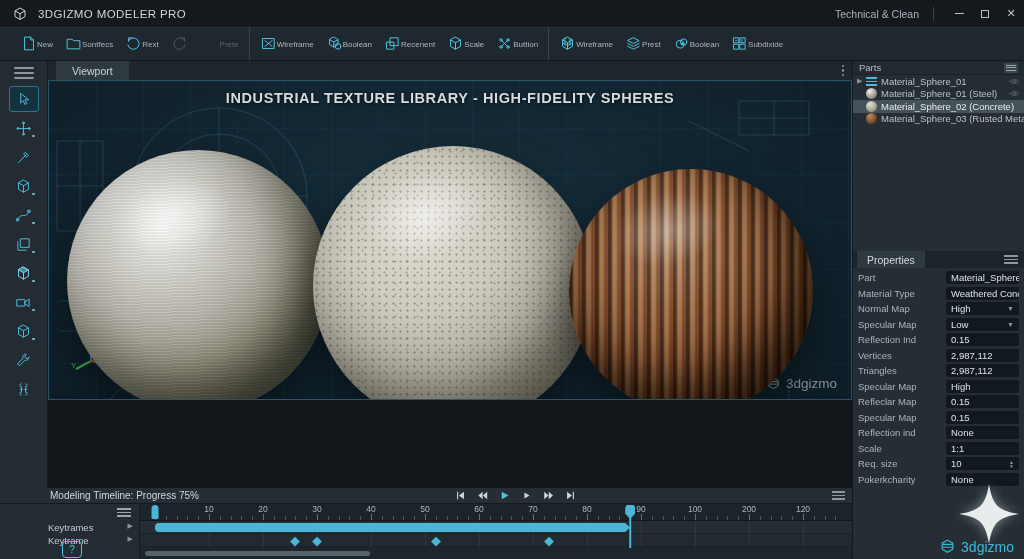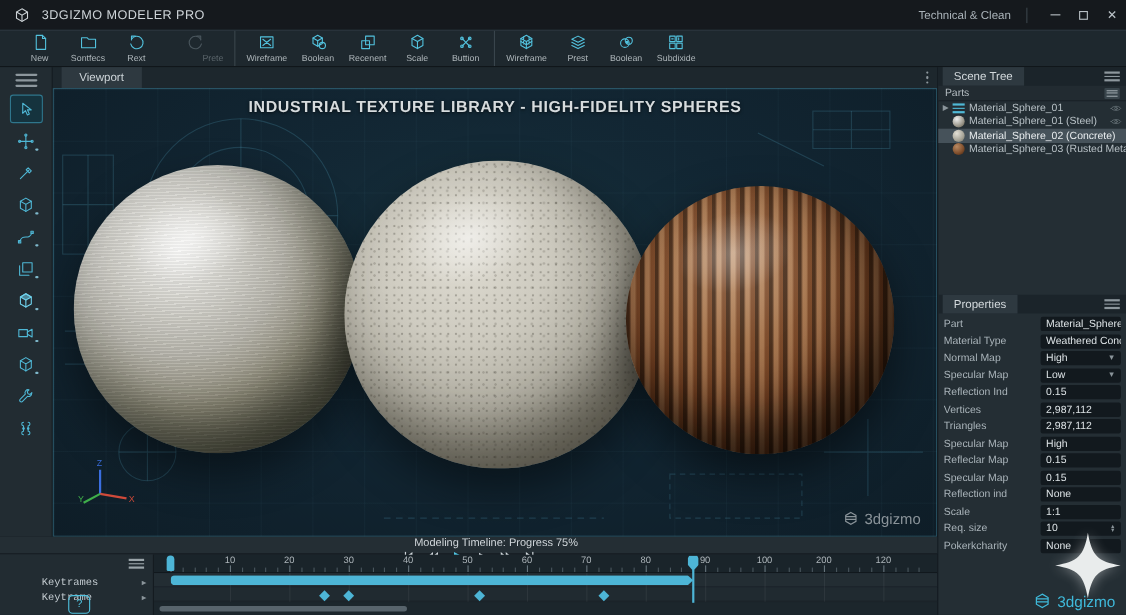--- a/index.html
+++ b/index.html
@@ -19,21 +19,21 @@
     color:#b9c1c6; font-size:11px; cursor:default; }
   .win-btn .min-glyph { width:9px; height:1.5px; background:#b9c1c6; }
   .win-btn .max-glyph { width:8px; height:8px; border:1.3px solid #b9c1c6; }
 
   
   #toolbar { position:absolute; left:0; top:27px; width:1024px; height:34px;
     background:#1e282e; border-top:1px solid #2c363d; border-bottom:1px solid #10161a;
     display:flex; align-items:stretch; padding-left:10px; }
   .tb-group { display:flex; align-items:stretch; border-right:1px solid #39454c; padding:0 4px; }
   .tb-group:last-child { border-right:none; }
-  .tb-btn { display:flex; flex-direction:column; align-items:center; justify-content:center;
+  .tb-btn { display:flex; align-items:center; justify-content:center;
     min-width:44px; padding:1px 5px 2px; color:#52c2de; border:1px solid transparent; border-radius:2px; }
   .tb-btn .tb-label { font-size:8px; color:#aeb6ba; margin-top:1px; white-space:nowrap; }
   .tb-btn.disabled { color:#4a565d; }
   .tb-btn.disabled .tb-label { color:#5a646a;margin-left:32px; }
   .tb-btn.active { background:rgba(79,195,224,.12); border-color:#3f8fa6; }
   .tb-btn svg { width:17px; height:17px; }
 
   
   #left-rail { position:absolute; left:0; top:61px; width:48px; height:427px;
     background:#222c32; border-right:1px solid #141b20; }
@@ -48,21 +48,21 @@
     background:#7fb9cc; border-radius:50%; }
 
   
   #viewport-tabbar { position:absolute; left:48px; top:61px; width:804px; height:19px;
     background:#1d272d; display:flex; align-items:center; }
   #viewport-tab { height:19px; padding:0 16px; background:#2e3940; color:#ccd3d7;
     font-size:10.5px; display:flex; align-items:center; margin-left:8px; }
   #viewport-kebab { margin-left:auto; margin-right:8px; display:flex; flex-direction:column; gap:2px; }
   #viewport-kebab i { width:2.5px; height:2.5px; background:#8d979d; border-radius:50%; }
 
-  #viewport { position:absolute; left:48px; top:80px; width:804px; height:408px;
+  #viewport { position:absolute; left:48px; top:80px; width:804px; height:320px;
     background:
       linear-gradient(rgba(120,190,215,.04) 1px, transparent 1px),
       linear-gradient(90deg, rgba(120,190,215,.04) 1px, transparent 1px),
       radial-gradient(ellipse at 50% 40%, #16303c 0%, #122633 45%, #0e1d27 100%);
     background-size:47px 47px, 47px 47px, 100% 100%;
     border:1px solid rgba(90,180,210,.35); overflow:hidden; }
   #blueprint { position:absolute; inset:0; pointer-events:none; }
   #viewport-title { position:absolute; left:0; right:0; top:9px; text-align:center;
     font-size:14.5px; font-weight:bold; letter-spacing:.6px; color:#d6dbdd;
     text-shadow:0 1px 3px rgba(0,0,0,.7); }
@@ -135,36 +135,36 @@
     line-height:4px; color:#8a949a; }
   #panel-bottom { margin-top:auto; position:relative; height:43px; flex:none; }
   #sparkle { position:absolute; right:4px; bottom:14px; width:62px; height:62px;
     filter:drop-shadow(0 0 6px rgba(255,255,255,.45)); }
   #panel-logo { position:absolute; right:10px; bottom:4px; display:flex; align-items:center; gap:5px;
     color:#3fb9da; font-size:14px; }
 
   
   #timeline { position:absolute; left:0; top:488px; width:852px; height:71px; background:#1c262c; }
   #tl-header { height:16px; display:flex; align-items:center; background:#242e34;
-    border-bottom:1px solid #141b20;flex-direction:column; }
+    border-bottom:1px solid #141b20; }
   #tl-title { margin-left:50px; font-size:10px; color:#d0d6da; }
   #tl-header .spacer { flex:1; }
   #transport { display:flex; align-items:center; gap:8px; }
   .tr-btn { width:14px; height:12px; display:flex; align-items:center; justify-content:center; color:#cfd6da; }
   .tr-btn svg { width:11px; height:11px; }
   .tr-btn.active { color:#4fc3e0; }
   #tl-menu { margin-right:7px; width:13px; display:flex; flex-direction:column; gap:2px; }
   #tl-menu i { height:1.5px; background:#8d979d; display:block; }
   #tl-body { position:relative; height:55px; }
   #tl-left { position:absolute; left:0; top:0; width:140px; height:55px; background:#222c32;
     border-right:1px solid #141b20; }
   #tl-left-menu { position:absolute; right:8px; top:4px; width:14px; display:flex; flex-direction:column; gap:2px; }
   #tl-left-menu i { height:1.5px; background:#9aa4a9; display:block; }
-  .tl-track-label { position:absolute; left:38px; right:6px; height:13px; display:flex; align-items:flex-end;
-    font-size:9.5px; color:#c3cbd0;font-family:Liberation Mono, monospace; }
+  .tl-track-label { position:absolute; left:48px; right:6px; height:13px; display:flex; align-items:flex-start;
+    font-size:9.5px; color:#c3cbd0; }
   .tl-track-label .arrow { margin-left:auto; font-size:7px; color:#8a949a; }
   #help-btn { position:absolute; left:62px; top:37px; width:20px; height:17px; border:1.4px solid #4fc3e0;
     border-radius:4px; color:#4fc3e0; font-size:10px; display:flex; align-items:center; justify-content:center; }
   #tl-area { position:absolute; left:140px; right:0; top:0; bottom:0; overflow:hidden; }
   #tl-ruler { position:absolute; left:0; right:0; top:0; height:17px; background:#1a242a;
     border-bottom:1px solid #11181d; }
   .ruler-num { position:absolute; top:0px; transform:translateX(-50%); font-size:8.5px; color:#aeb6bb; }
   .tick { position:absolute; bottom:0; width:1px; background:#4a565e; height:4px; }
   .tick.major { height:6px; background:#66747c; }
   .tl-row { position:absolute; left:0; right:0; height:13px; }
@@ -472,28 +472,20 @@
   <div id="viewport-watermark">
     <svg width="15" height="15" viewBox="0 0 24 24" fill="none" stroke="#8a9399" stroke-width="1.6">
       <path d="M12 3l7.5 4.3v8.6L12 20.2 4.5 15.9V7.3z"></path>
         <path d="M4.5 9h15M4.5 13h15"></path>
     </svg>
     <span>3dgizmo</span>
   </div>
 </div>
 
 <div id="right-panel">
-  <div class="panel-tabrow">
-    <div class="panel-tab">Scene Tree</div>
-    <div class="panel-menu">
-        <i></i>
-        <i></i>
-        <i></i>
-      </div>
-  </div>
   <div id="parts-row">
     <span>Parts</span>
     <span id="parts-menu">
         <i></i>
         <i></i>
         <i></i>
       </span>
   </div>
   <div id="tree-items">
       <div class="tree-item">

